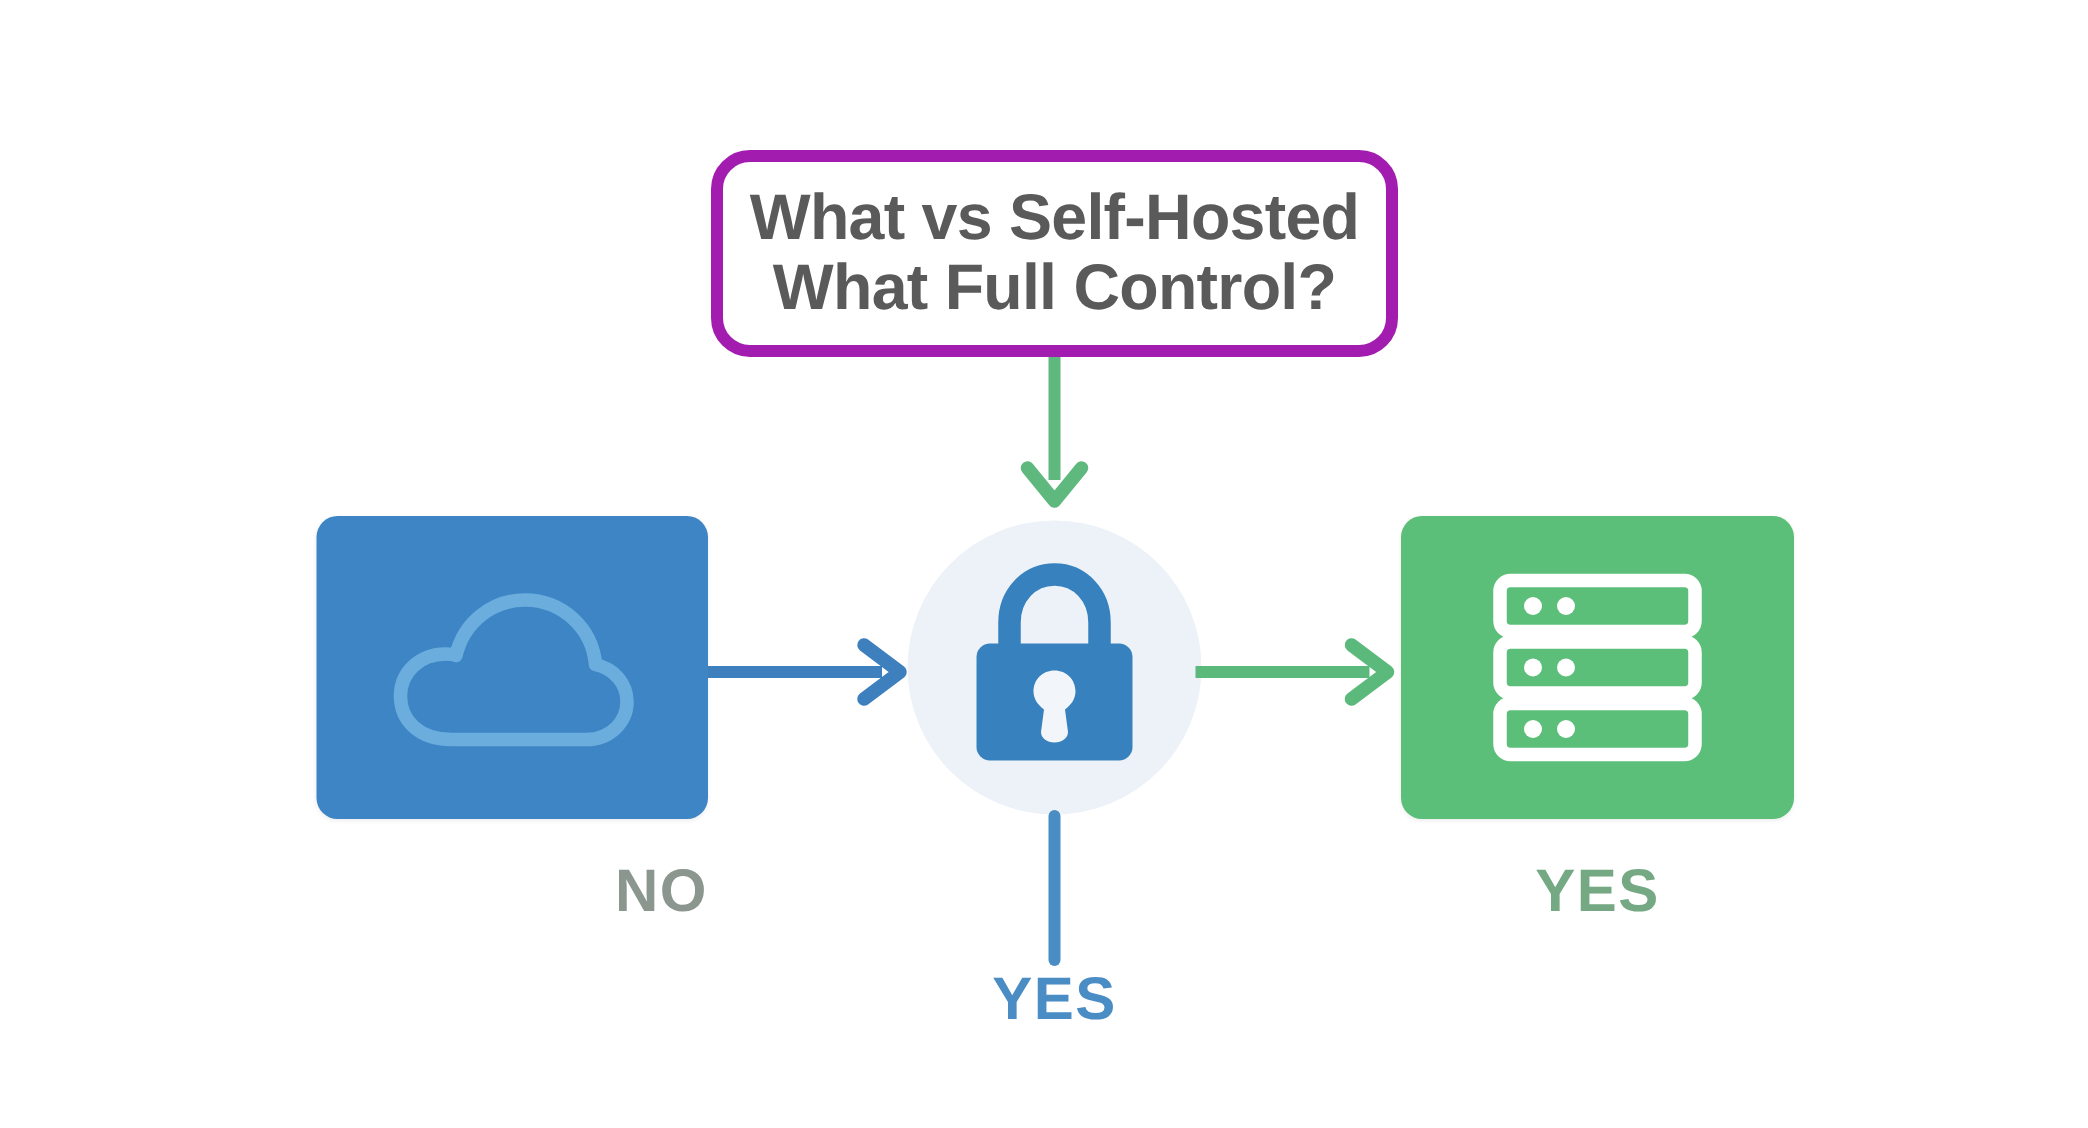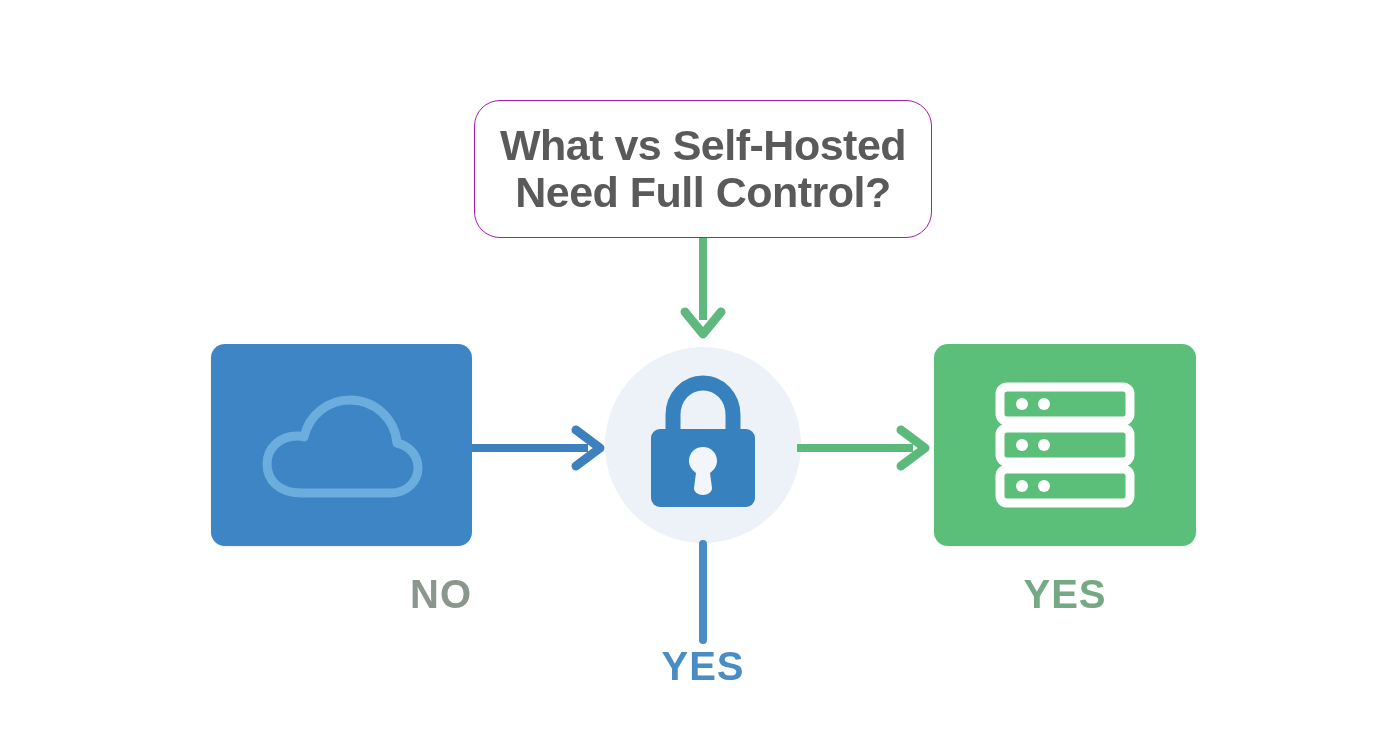--- a/index.html
+++ b/index.html
@@ -19,21 +19,21 @@
   }
 
   
   .question-box {
     position: absolute;
     left: 474px;
     top: 100px;
     width: 458px;
     height: 138px;
     box-sizing: border-box;
-    border: 1px solid #a21caf;
+    border: 8px solid #a21caf;
     border-radius: 26px;
     background: #ffffff;
     display: flex;
     flex-direction: column;
     align-items: center;
     justify-content: center;
   }
   .question-line {
     color: #5a5a5a;
     font-size: 43px;
@@ -115,21 +115,21 @@
     color: #4A8CC4;
   }
 </style>
 </head>
 <body>
 
 <div id="canvas">
 
   <div class="question-box">
     <div class="question-line">What vs Self-Hosted</div>
-    <div class="question-line">Need Full Control?</div>
+    <div class="question-line">What Full Control?</div>
   </div>
 
   <svg class="connector" style="left:673px; top:236px; width:60px; height:106px;" viewBox="0 0 60 106" xmlns="http://www.w3.org/2000/svg">
     <path d="M30 2 L30 84" stroke="#5FB87E" stroke-width="8" stroke-linecap="butt" fill="none"></path>
     <path d="M12 76 L30 98 L48 76" stroke="#5FB87E" stroke-width="9" stroke-linecap="round" stroke-linejoin="round" fill="none"></path>
   </svg>
 
   <div class="icon-box box-cloud">
     <svg width="170" height="120" viewBox="0 0 170 120" xmlns="http://www.w3.org/2000/svg">
       <path d="M44 108

